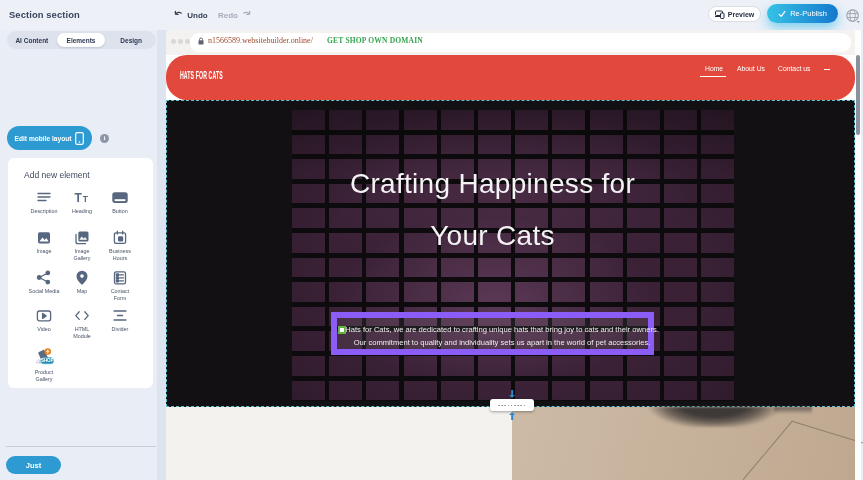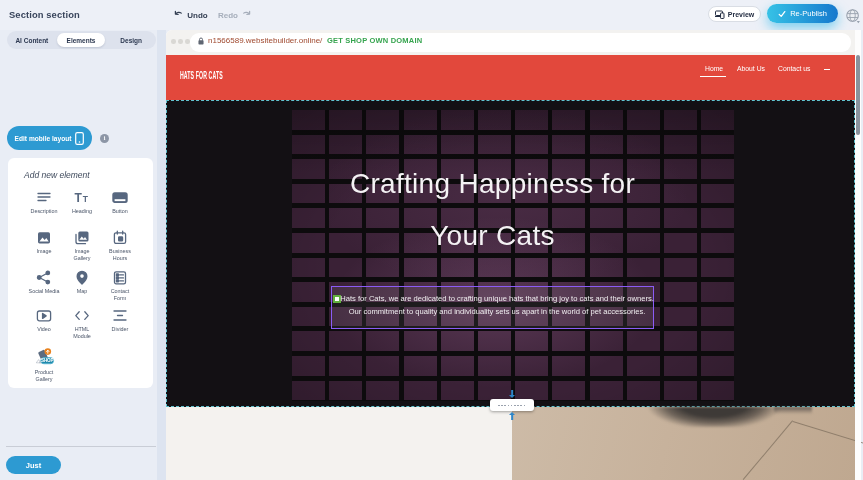--- a/index.html
+++ b/index.html
@@ -21,60 +21,60 @@
   #sidebar { left:0; top:30px; width:157px; height:450px; background:#e9edf5; }
   #tabs { position:absolute; left:7px; top:1px; width:149px; height:18px; background:#dde2ed; border-radius:10px; display:flex; align-items:center; font-size:6.5px; font-weight:bold; color:#2c3850; }
   #tabs .tab { flex:1; text-align:center; }
   #tabel { position:absolute; left:50px; top:2px; width:48px; height:14px; background:#fff; border-radius:8px; box-shadow:0 1px 2px rgba(30,40,70,.15); display:flex; align-items:center; justify-content:center; }
   #tipcard { position:absolute; left:7px; top:32px; width:150px; height:57px; background:#fff; border-radius:5px; }
   #tiptitle { position:absolute; left:11px; top:11px; font-size:8px; font-weight:bold; color:#f0a63f; }
   #tipbody { position:absolute; left:11px; top:28px; width:145px; white-space:nowrap; font-size:6px; line-height:6.9px; color:#4e87ad; }
   #editmob { position:absolute; left:7px; top:96px; width:85px; height:24px; background:#2d9ad2; border-radius:13px; display:flex; align-items:center; justify-content:center; gap:4px; font-size:6.6px; font-weight:bold; color:#fff; }
   #infoc { position:absolute; left:100px; top:104px; width:9px; height:9px; background:#8d96a6; border-radius:50%; color:#fff; font-size:6px; font-weight:bold; text-align:center; line-height:9px; font-family:"Liberation Serif",serif; }
   #addcard { position:absolute; left:8px; top:128px; width:145px; height:230px; background:#fff; border-radius:6px; }
-  #addtitle { position:absolute; left:16px; top:12px; font-size:8.5px; color:#3f4a5c;font-style:italic; }
+  #addtitle { position:absolute; left:16px; top:12px; font-size:8.5px; color:#3f4a5c; }
   .el { position:absolute; width:44px; text-align:center; }
   .el .ic { display:block; margin:0 auto 3px auto; }
   .el .lb { font-size:5.4px; line-height:6.5px; color:#4a5568; }
   .icn { stroke:#57677f; fill:none; stroke-width:1.4; }
   #divline { position:absolute; left:6px; top:416px; width:150px; height:1px; background:#c9cdd6; }
   #donebtn { position:absolute; left:6px; top:426px; width:55px; height:18px; background:#2d9ad2; border-radius:10px; color:#fff; font-size:7.5px; font-weight:bold; display:flex; align-items:center; justify-content:center; }
 
   
   #browser { left:166px; top:30px; width:695px; height:450px; background:#fff; border-radius:6px 6px 0 0; }
-  #chrome { position:absolute; left:0; top:0; width:695px; height:25px; background:#f3f2f0; border-radius:6px 6px 0 0; }
+  #chrome { position:absolute; left:0; top:0; width:695px; height:25px; background:#f3f2f0; border-radius:6px 6px 0 0;font-family:Liberation Serif, serif; }
   .dot { position:absolute; top:9px; width:4.5px; height:4.5px; border-radius:50%; background:#d9d8d4; }
   #urlpill { position:absolute; left:24px; top:3px; width:661px; height:19px; background:#fff; border-radius:9px; }
   #urltext { position:absolute; left:42px; top:6px; font-size:8px; color:#a04a30; }
   #urlgreen { position:absolute; left:161px; top:6px; font-size:7.5px; font-weight:bold; color:#36a44f; letter-spacing:0.2px; }
   #lock { position:absolute; left:32px; top:7px; }
 
   
-  #siteheader { position:absolute; left:0; top:25px; width:689px; height:45px; background:#e2483c; }
+  #siteheader { position:absolute; left:0; top:25px; width:689px; height:45px; background:#e2483c;border-radius:21px; }
   #logo { position:absolute; left:14px; top:15px; font-size:10px; font-weight:bold; color:#fff; transform:scaleX(0.52); transform-origin:left center; letter-spacing:0.2px; white-space:nowrap; }
   .nav { position:absolute; top:10px; font-size:6.8px; color:#fff; }
   #navhome { left:539px; }
   #homeline { position:absolute; left:534px; top:21px; width:26px; height:1.2px; background:#fff; }
   #navabout { left:571px; }
   #navcontact { left:612px; }
 
   #darksec { position:absolute; left:0; top:70px; width:689px; height:307px; background:#131014; outline:1px dashed #62c3cf; outline-offset:-1px; }
   #tiles { position:absolute; left:126px; top:10px; width:442px; height:291px;
     background-color:#3a2136;
     background-image:
       linear-gradient(to bottom, rgba(0,0,0,0.20), rgba(0,0,0,0) 22%),
       repeating-linear-gradient(to right, rgba(13,11,13,0) 0 33px, rgba(13,11,13,1) 33px 37.2px),
       repeating-linear-gradient(to bottom, rgba(13,11,13,0) 0 19.6px, rgba(13,11,13,1) 19.6px 24.6px),
       radial-gradient(ellipse 52% 42% at 46% 66%, rgba(205,140,195,0.22), rgba(205,140,195,0) 70%),
       radial-gradient(ellipse 60% 45% at 48% 30%, rgba(180,120,170,0.12), rgba(180,120,170,0) 70%),
       radial-gradient(ellipse 85% 85% at 50% 55%, rgba(0,0,0,0) 50%, rgba(0,0,0,0.30) 100%);
   }
   #hero { position:absolute; left:0; top:58px; width:653px; text-align:center; color:#f4f2f4; font-size:28px; line-height:52px; letter-spacing:0.3px; }
   #sub { position:absolute; left:0; top:157px; width:653px; text-align:center; color:#eceaec; font-size:14.5px; }
-  #textbox { position:absolute; left:165px; top:186px; width:323px; height:43px; border:1px solid #8b5cf6; background:rgba(255,255,255,0.07); }
+  #textbox { position:absolute; left:165px; top:212px; width:323px; height:43px; border:6px solid #8b5cf6; background:rgba(255,255,255,0.07); }
   #textbox .inner { position:absolute; left:6px; top:5px; width:318px; text-align:center; font-size:7.6px; line-height:13px; color:#f0eef0; }
   #greensq { position:absolute; left:1px; top:8px; width:8px; height:8px; background:#fff; border:2px solid #62b13f; }
 
   #bottomsec { position:absolute; left:0; top:377px; width:689px; height:73px; background:#f4f2ef; }
   #pave { position:absolute; left:346px; top:0; width:343px; height:73px; background:
       linear-gradient(105deg, #cdbba7 0%, #c7b29c 45%, #bfa890 100%); }
   #shadowblob { position:absolute; left:136px; top:0px; width:138px; height:20px;
     background:radial-gradient(ellipse 58% 150% at 48% -15%, rgba(62,58,55,1) 42%, rgba(88,80,73,0.8) 62%, rgba(120,110,100,0) 85%);
     filter:blur(1px); }
   #shadowtail { position:absolute; left:262px; top:0px; width:38px; height:7px;

